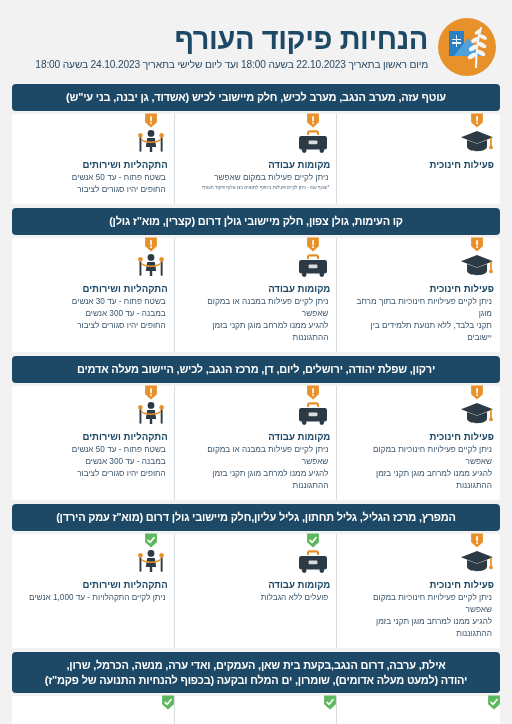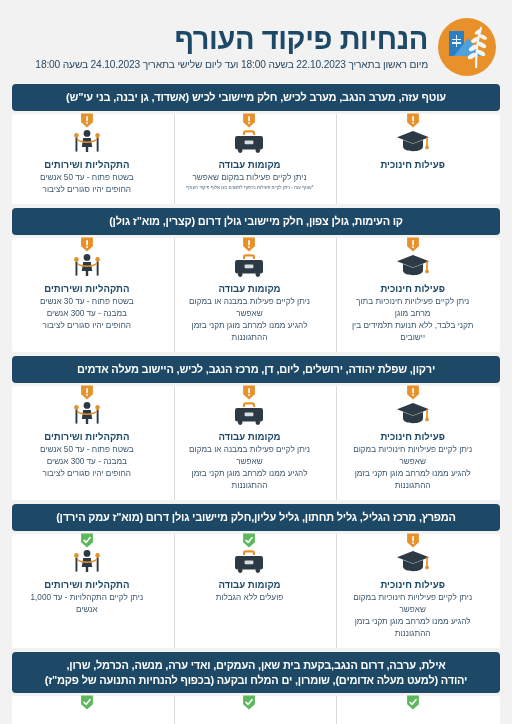--- a/index.html
+++ b/index.html
@@ -131,22 +131,22 @@
   .section-body {
     background: #ffffff;
     display: flex;
     flex-direction: row;
     margin-top: 3px;
     border-radius: 2px;
   }
 
   .cell {
     flex: 1 1 33.333%;
-    padding: 8px 18px 8px 6px;
-    text-align: center;
+    padding: 8px 6px 8px 6px;
+    text-align: right;
     position: relative;
     min-width: 0;
   }
   .cell + .cell { border-right: 1px solid #d8dde1; }
 
   .icon-wrap {
     position: relative;
     display: inline-block;
     height: 30px;
     margin-bottom: 2px;

